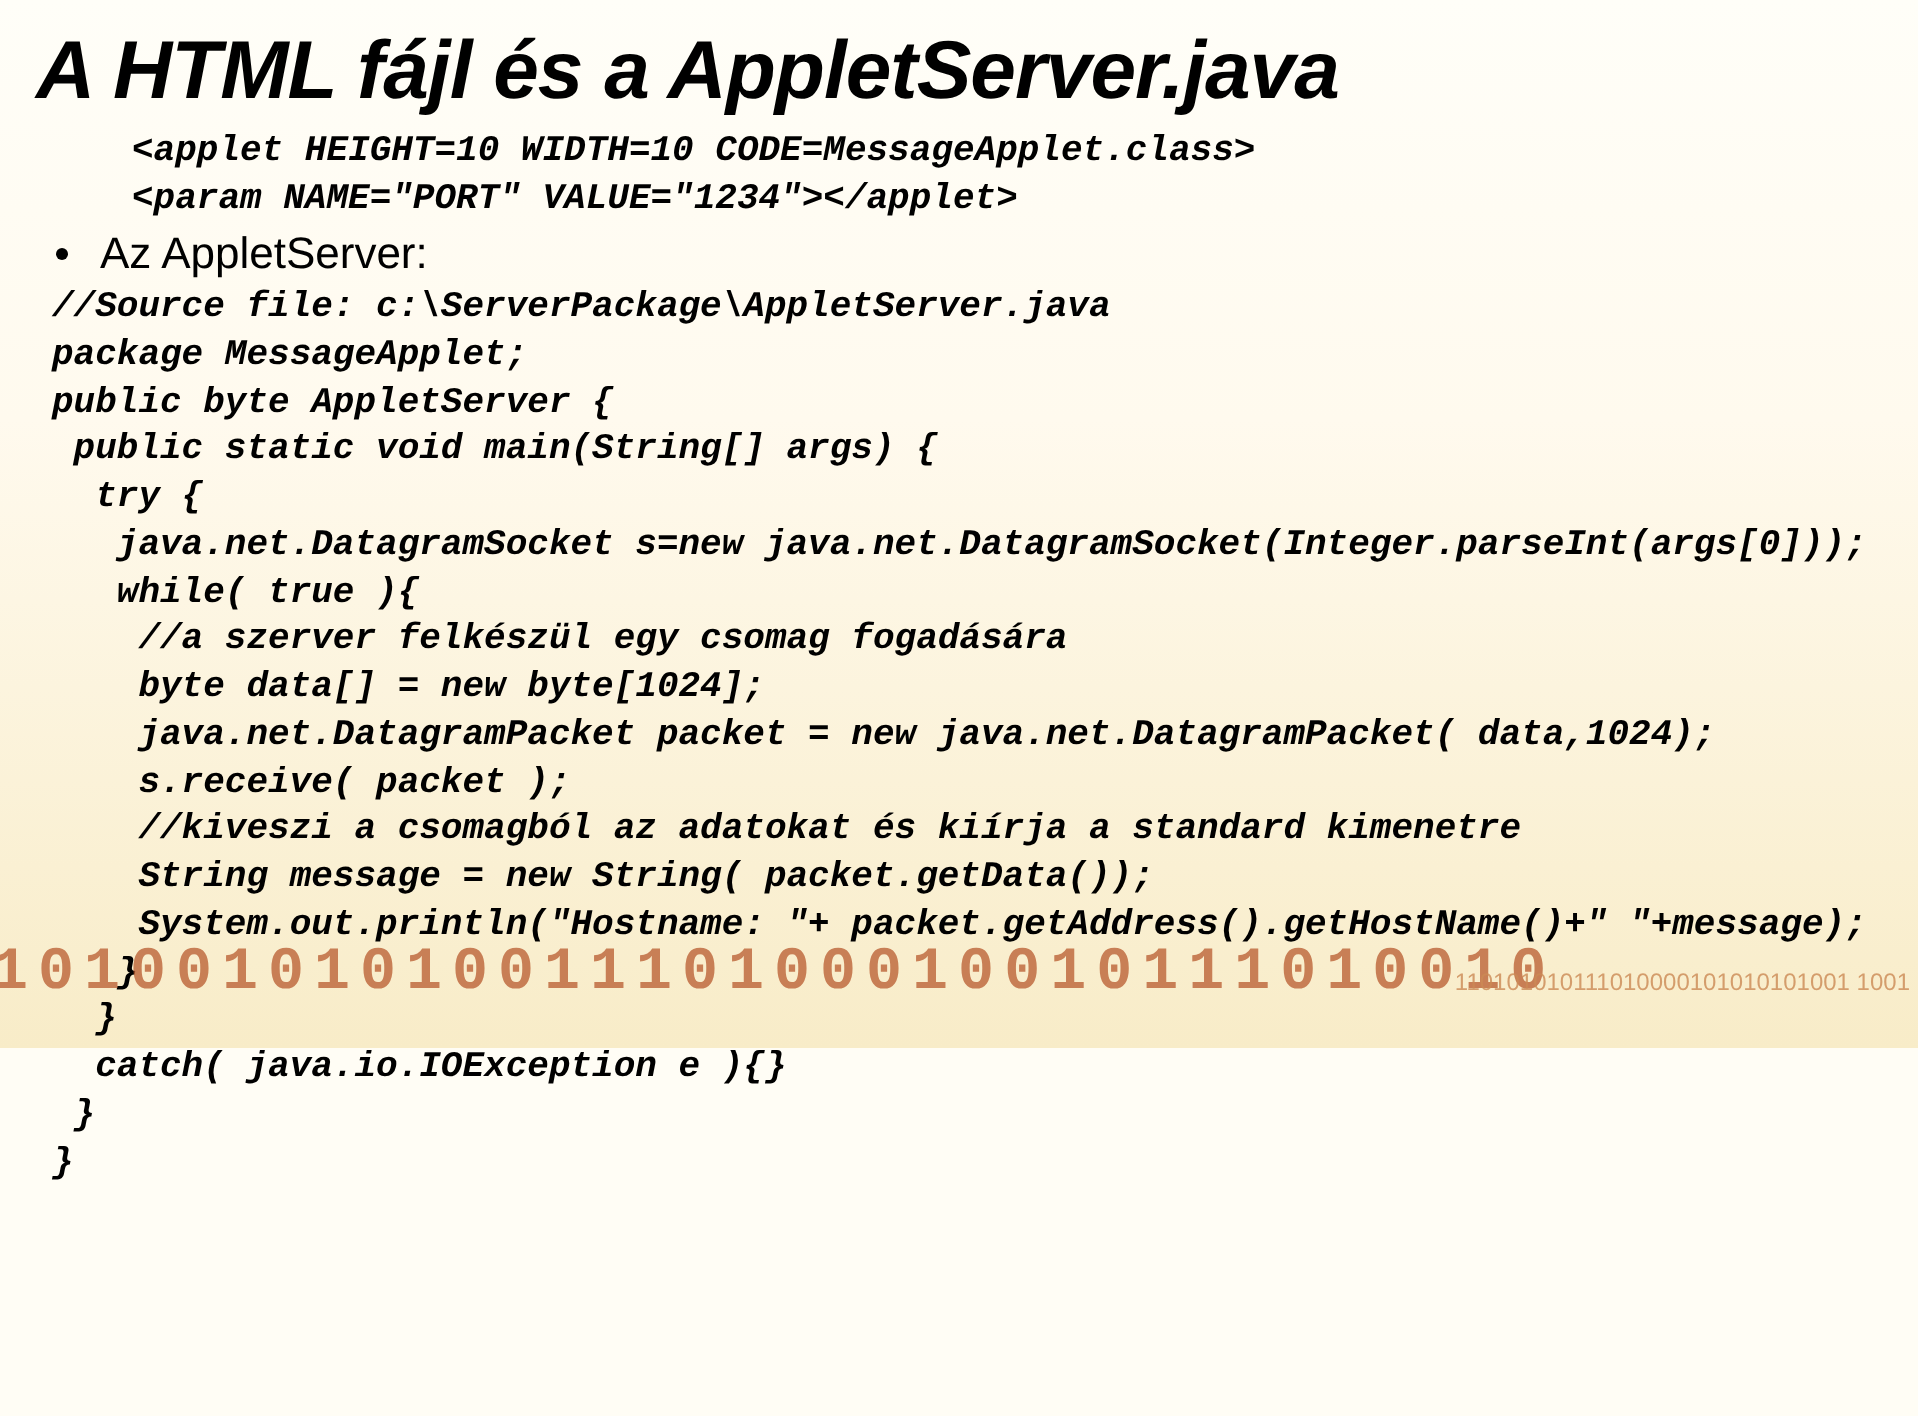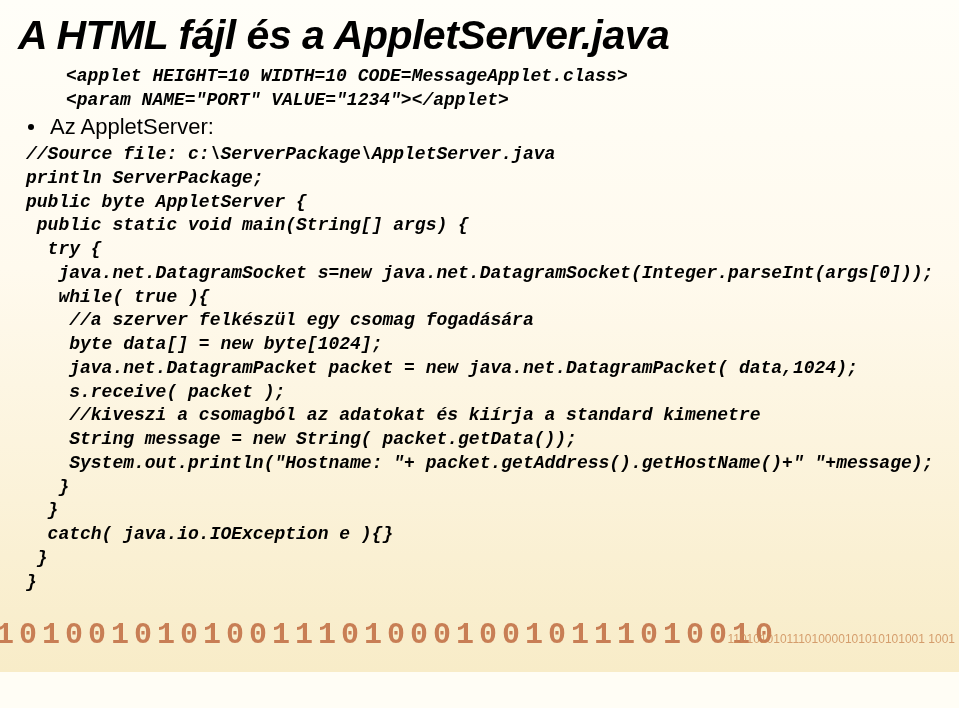--- a/index.html
+++ b/index.html
@@ -7,21 +7,21 @@
     padding: 0;
     width: 959px;
     height: 708px;
     overflow: hidden;
     font-family: Arial, Helvetica, sans-serif;
     background: #fffdf5;
   }
   .slide {
     position: relative;
     width: 959px;
-    height: 672px;
+    height: 524px;
     box-sizing: border-box;
     padding: 12px 28px 0 10px;
     background: linear-gradient(to bottom, #fffef8 0%, #fffaee 40%, #f8ecc8 100%);
   }
   .title {
     font-size: 41px;
     font-weight: 900;
     font-style: italic;
     color: #000;
     margin-left: 8px;
@@ -122,21 +122,21 @@
     <div class="code code-indent">&lt;applet HEIGHT=10 WIDTH=10 CODE=MessageApplet.class&gt;</div>
     <div class="code code-indent">&lt;param NAME="PORT" VALUE="1234"&gt;&lt;/applet&gt;</div>
 
     <div class="bullet-row">
       <div class="bullet-dot"></div>
       <div class="bullet-text">Az AppletServer:</div>
     </div>
 
     <div class="code-block">
       <div class="code">//Source file: c:\ServerPackage\AppletServer.java</div>
-      <div class="code">println ServerPackage;</div>
+      <div class="code">package MessageApplet;</div>
       <div class="code">public byte AppletServer {</div>
       <div class="code"> public static void main(String[] args) {</div>
       <div class="code">  try {</div>
       <div class="code">   java.net.DatagramSocket s=new java.net.DatagramSocket(Integer.parseInt(args[0]));</div>
       <div class="code">   while( true ){</div>
       <div class="code">    //a szerver felkészül egy csomag fogadására</div>
       <div class="code">    byte data[] = new byte[1024];</div>
       <div class="code">    java.net.DatagramPacket packet = new java.net.DatagramPacket( data,1024);</div>
       <div class="code">    s.receive( packet );</div>
       <div class="code">    //kiveszi a csomagból az adatokat és kiírja a standard kimenetre</div>

